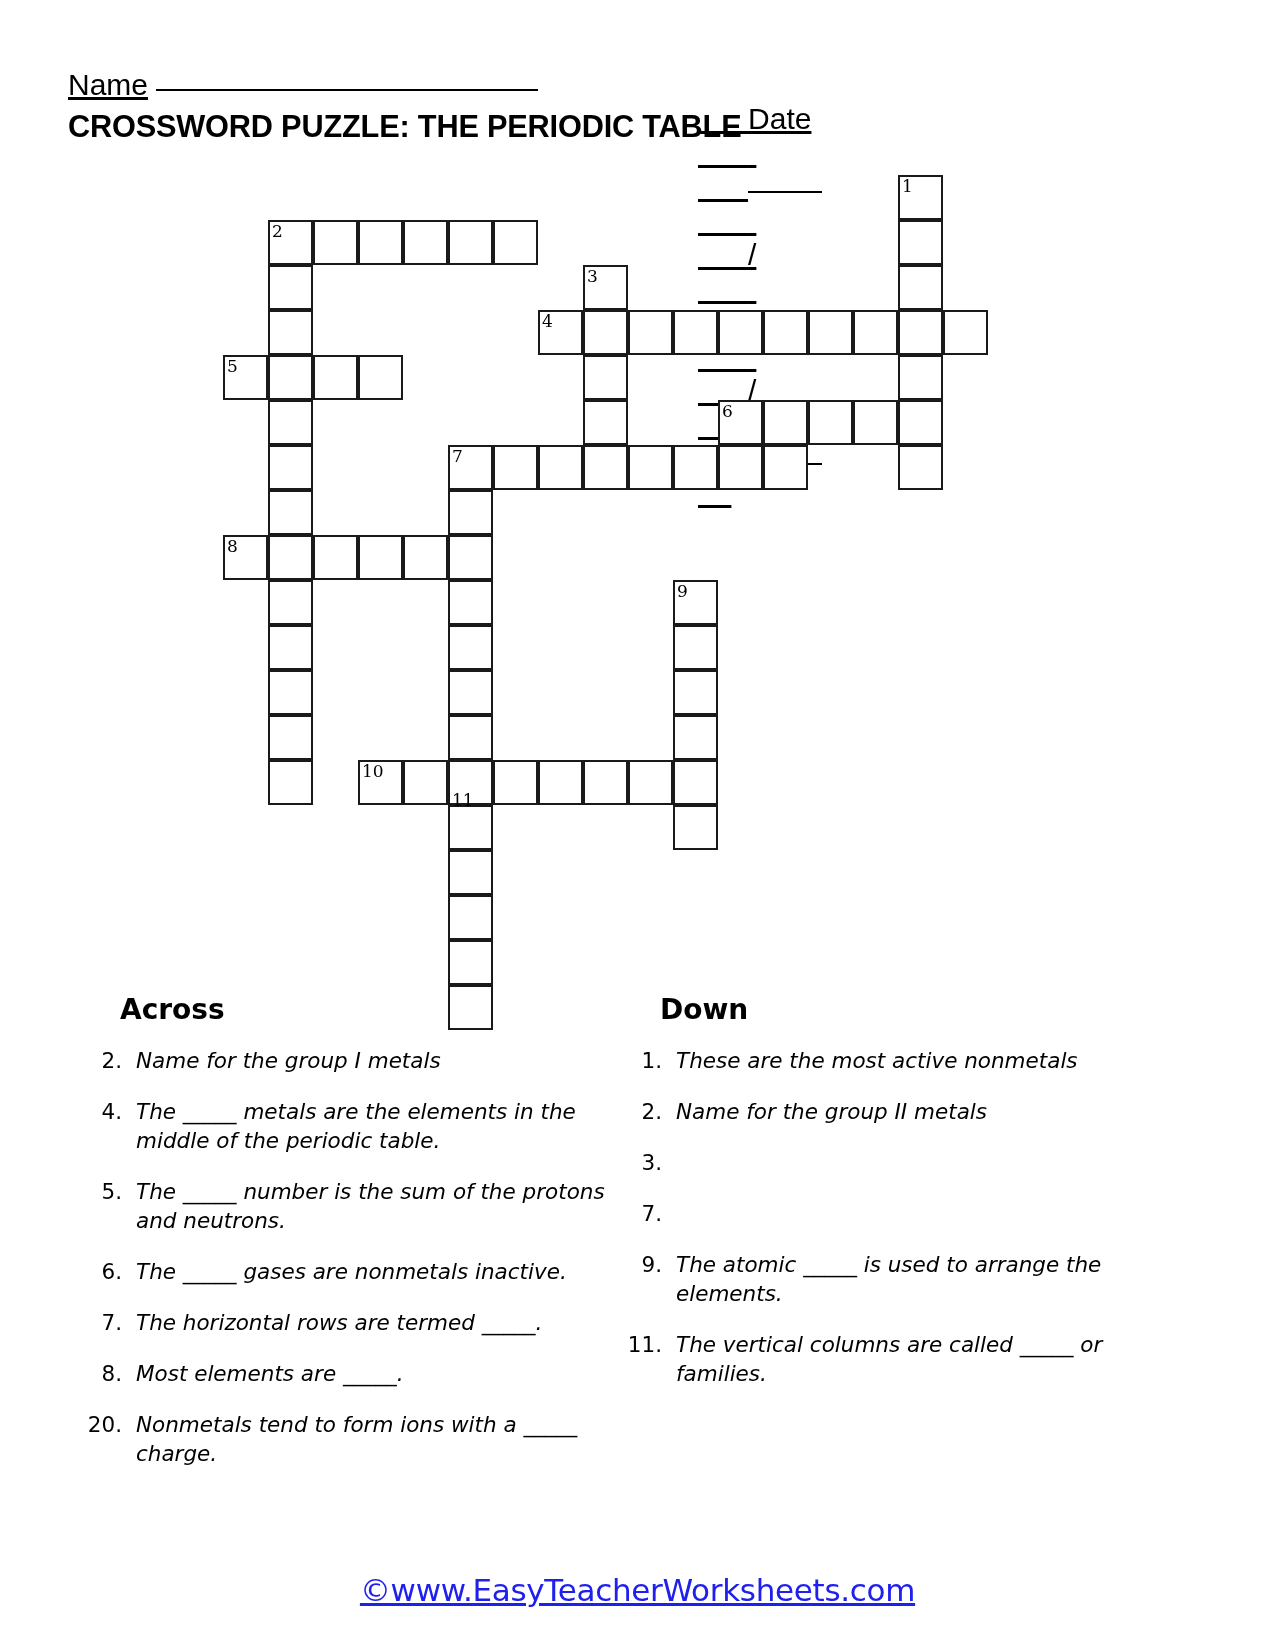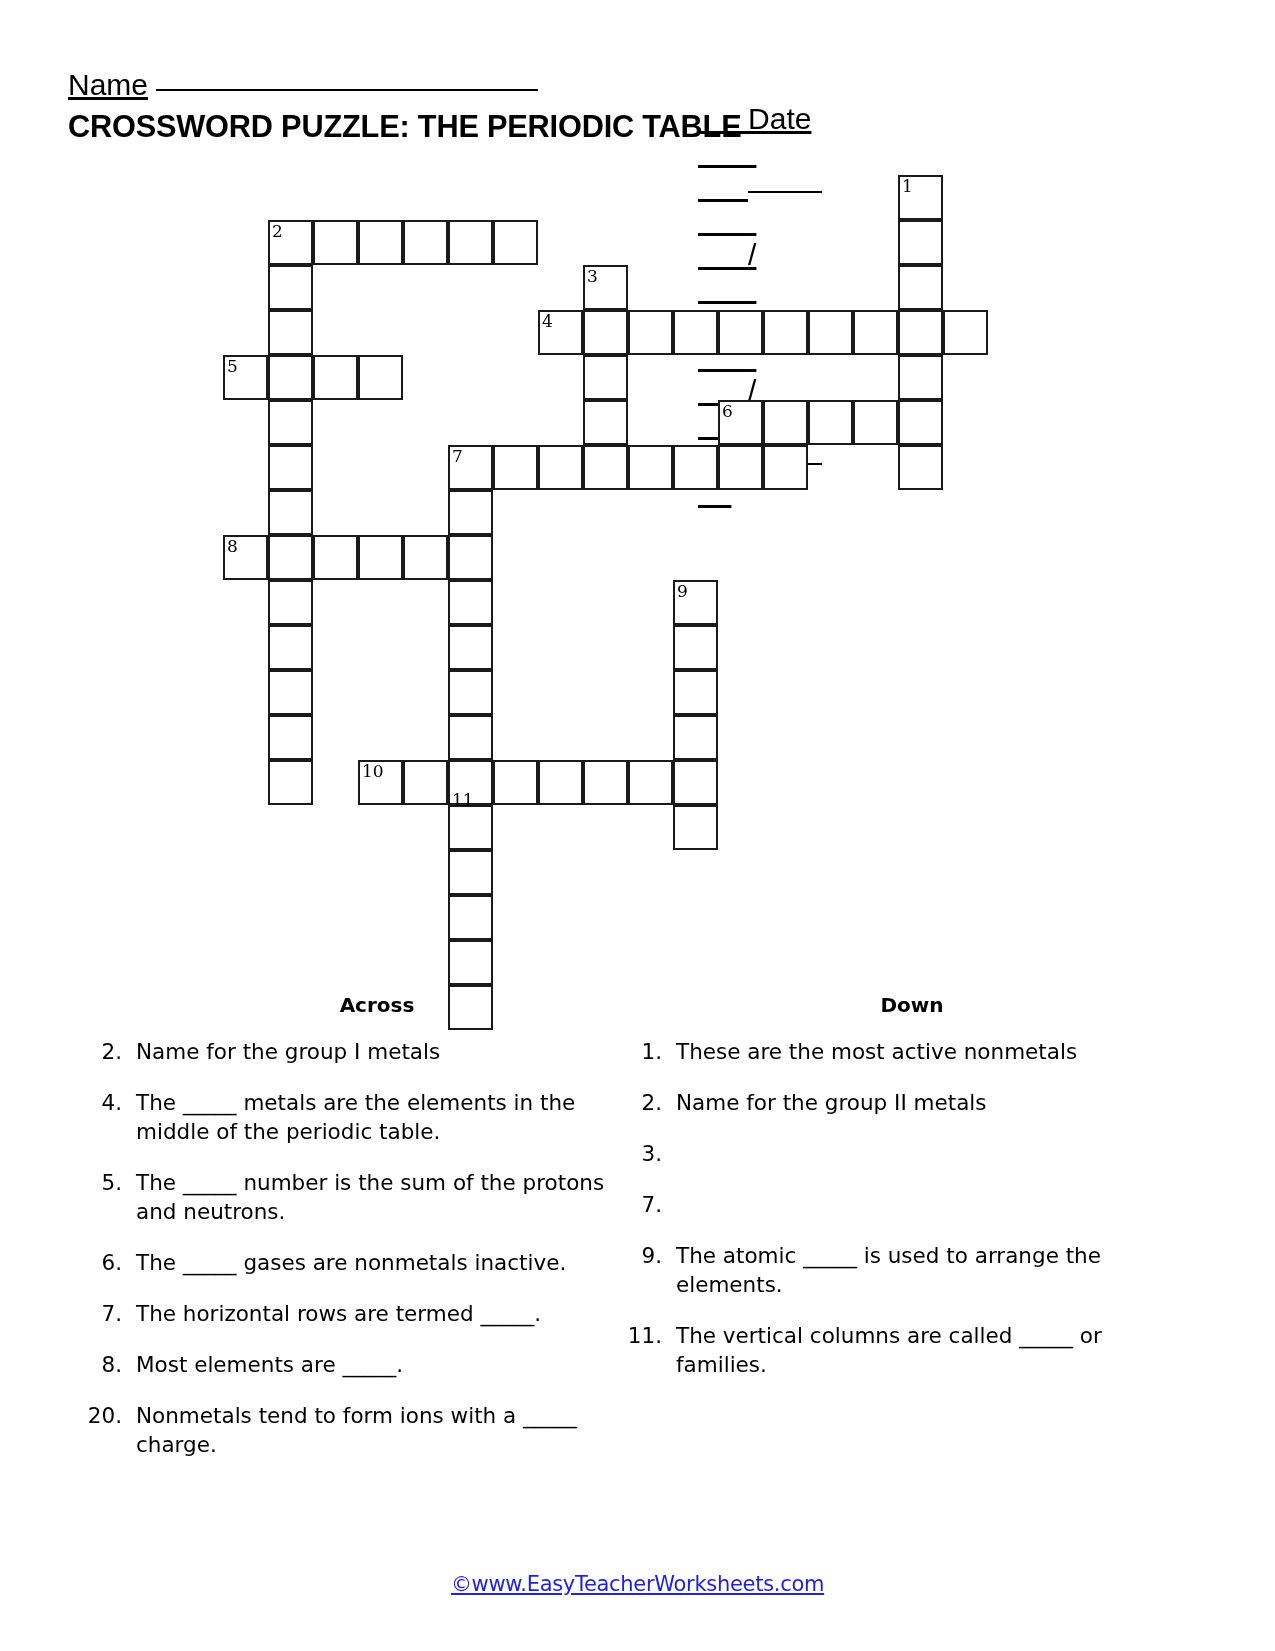--- a/index.html
+++ b/index.html
@@ -96,53 +96,52 @@
     left: 0;
     width: 1275px;
     height: 480px;
   }
   .clue-col { position: absolute; top: 0; }
   .clue-col.across { left: 80px; width: 530px; }
   .clue-col.down   { left: 620px; width: 520px; }
 
   .clue-heading {
     font-family: "DejaVu Sans", sans-serif;
-    font-size: 20px;
+    font-size: 28px;
     font-weight: bold;
-    margin-left: 64px;
+    margin-left: 40px;
     margin-bottom: 20px;
-    text-align: center;
   }
   .clue-item {
     display: flex;
     font-family: "DejaVu Sans", sans-serif;
     font-size: 21.5px;
     line-height: 29px;
     margin-bottom: 22px;
   }
   .clue-num {
     width: 56px;
     flex: 0 0 56px;
     text-align: right;
     padding-right: 14px;
     box-sizing: border-box;
   }
-  .clue-text { flex: 1 1 auto; }
+  .clue-text { flex: 1 1 auto; font-style: italic; }
 
   
   .footer {
     position: absolute;
     left: 0;
     top: 1572px;
     width: 1275px;
     text-align: center;
   }
   .footer a, .footer .footer-link {
     font-family: "DejaVu Sans", sans-serif;
-    font-size: 21px;
+    font-size: 31px;
     color: #2020ee;
     text-decoration: underline;
     letter-spacing: -0.3px;
   }
 </style>
 </head>
 <body>
 
 <div class="header">
   <div class="header-row">

